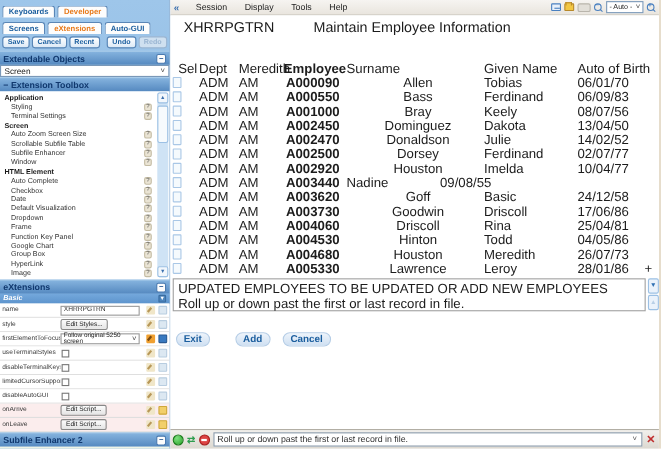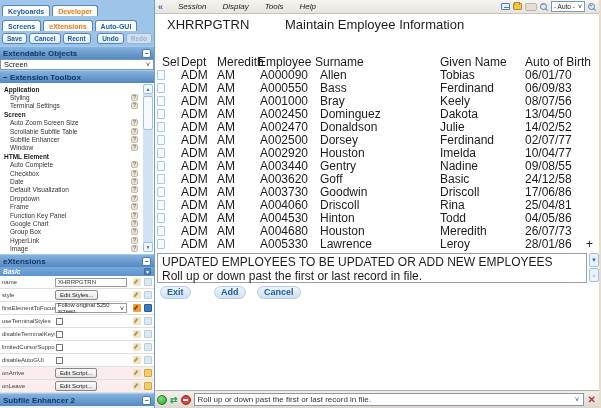--- a/index.html
+++ b/index.html
@@ -53,51 +53,51 @@
   .pencil.active::after { background:#7a4a10; }
   .psq { width:8px; height:8px; border-radius:1px; background:#dce8f2; border:1px solid #b8cde0; cursor:pointer; }
   .psq.active { background:#3a7ac0; border-color:#2a5a94; }
   .psq.warn { background:#f2cf6a; border-color:#cfa83a; }
   .panel-tail { flex:1; background:#edf3e6; }
 
   
   .main { flex:1; position:relative; background:#fff; border-right:2px solid #e6ddcc; }
   .menubar { height:14px; background:linear-gradient(#f6f4f1,#e9e5de); border-bottom:1px solid #c9c4ba; display:flex; align-items:center; padding:0 3px; gap:1px; }
   .collapse { color:#3a6fae; font-size:9px; font-weight:bold; margin-right:6px; cursor:pointer; }
-  .mitem { font-size:8px; color:#222; padding:0 8px; cursor:pointer;font-style:italic; }
+  .mitem { font-size:8px; color:#222; padding:0 8px; cursor:pointer; }
   .mb-right { margin-left:auto; display:flex; align-items:center; gap:3px; }
   .kbd-ico { width:9px; height:7px; background:#e8f0fa; border:1px solid #4a80c0; border-radius:1px; position:relative; cursor:pointer; }
   .kbd-ico::after { content:""; position:absolute; left:2px; bottom:1px; width:5px; height:1px; background:#4a80c0; }
   .folder-ico { width:9px; height:7px; background:#f2c744; border:1px solid #b8892a; border-radius:1px 1px 1px 1px; position:relative; cursor:pointer; }
   .folder-ico::before { content:""; position:absolute; left:0; top:-2px; width:4px; height:2px; background:#f2c744; border:1px solid #b8892a; border-bottom:none; }
   .gray-pill { width:12px; height:8px; background:#e2dfd8; border:1px solid #b9b5ac; border-radius:2px; }
   .mag { width:8px; height:8px; position:relative; cursor:pointer; }
   .mag::before { content:""; position:absolute; left:0; top:0; width:5px; height:5px; border:1.4px solid #4a80c0; border-radius:50%; }
   .mag::after { content:""; position:absolute; right:0px; bottom:0px; width:3px; height:1.4px; background:#4a80c0; transform:rotate(45deg); }
   .mag span { position:absolute; left:1.2px; top:-0.5px; font-size:6px; font-weight:bold; color:#4a80c0; }
   .mb-select { width:34px; height:11px; border:1px solid #7a98b8; background:#fff; display:flex; align-items:center; font-size:6.5px; color:#222; padding:0 2px; cursor:pointer; }
   .mb-select .sp { flex:1; }
 
   .screen { position:absolute; left:0; top:14px; width:444px; height:376px; background:#fff; color:#1c1c1c; }
   .prog-name { position:absolute; left:12px; top:3px; font-size:13px; }
   .scr-title { position:absolute; left:130px; top:3px; font-size:13px; }
   .grid { position:absolute; left:0; top:42px; width:444px; font-size:12px; }
   .trow, .hrow { display:flex; height:13px; line-height:13px; white-space:nowrap; }
-  .c0{width:26px;} .c1{width:36px;} .c2{width:41px;} .c3{width:57px;} .c4{width:125px;} .c5{width:85px;} .c6{width:74px;}
+  .c0{width:26px;} .c1{width:36px;} .c2{width:41px;} .c3{width:57px;font-weight:bold;} .c4{width:125px;} .c5{width:85px;} .c6{width:74px;}
   .hrow .c0 { padding-left:7px; }
   .trow .c3 { padding-left:2px; }
-  .trow .c4 { padding-left:5px; }
+  .trow .c4 { padding-left:5px;text-align:center; }
   .selbox { display:inline-block; width:8px; height:10px; margin:1px 0 0 2px; background:#f5fafd; border:1px solid #a9c7e6; border-radius:1px; cursor:pointer; }
   .more-ind { position:absolute; left:431px; top:224px; font-size:12px; line-height:13px; }
   .msgbox { position:absolute; left:2px; top:239px; width:430px; height:30px; border:1px solid #a0a0a0; font-size:12px; line-height:14px; padding:1px 4px; color:#1c1c1c; background:#fff; }
   .msg-spin { position:absolute; left:434px; top:239px; width:10px; height:30px; display:flex; flex-direction:column; gap:1px; }
   .spin-btn { width:10px; height:14px; background:#eaf2fb; border:1px solid #9cc0e4; border-radius:2px; font-size:6px; line-height:13px; text-align:center; cursor:pointer; }
   .spin-btn.dn { color:#2f6fb2; }
   .spin-btn.up { color:#b8cfe6; }
-  .fkey { position:absolute; top:272px; height:13px; background:linear-gradient(#eef4fb,#cfe0f2); border:1px solid #b5cde6; border-radius:7px; font-size:9px; font-weight:bold; color:#1b5e9e; line-height:11px; padding:0 6px; cursor:pointer; }
+  .fkey { position:absolute; top:288px; height:13px; background:linear-gradient(#eef4fb,#cfe0f2); border:1px solid #b5cde6; border-radius:7px; font-size:9px; font-weight:bold; color:#1b5e9e; line-height:11px; padding:0 6px; cursor:pointer; }
   .fkey.exit { left:5px; } .fkey.add { left:59px; } .fkey.cancel { left:102px; }
 
   .statusbar { position:absolute; left:0; bottom:0; width:444px; height:18px; background:linear-gradient(#f2f0ec,#dcd8d0); border-top:1px solid #b2aea4; display:flex; align-items:center; padding:0 2px; gap:3px; }
   .st-green { width:10px; height:10px; border-radius:50%; background:radial-gradient(circle at 35% 30%, #7fe07f, #2aa52a); border:1px solid #1a7a1a; }
   .st-keys { font-size:9px; font-weight:bold; color:#2f9e4f; line-height:10px; }
   .st-stop { width:10px; height:10px; border-radius:50%; background:#dd4444; border:1px solid #a82020; position:relative; }
   .st-stop::after { content:""; position:absolute; left:1.5px; top:3.5px; width:5px; height:1.6px; background:#fff; }
   .st-field { flex:1; height:13px; border:1px solid #8898a8; background:#fff; display:flex; align-items:center; font-size:8px; color:#333; padding-left:3px; }
   .st-field .sp { flex:1; }
   .st-chev { width:11px; height:11px; text-align:center; font-size:7px; color:#444; line-height:11px; cursor:pointer; }
@@ -491,21 +491,20 @@
               <span class="c4">Houston</span>
               <span class="c5">Imelda</span>
               <span class="c6">10/04/77</span>
             </div>
 
             <div class="trow">
               <span class="c0"><span class="selbox"></span></span>
               <span class="c1">ADM</span>
               <span class="c2">AM</span>
               <span class="c3">A003440</span>
-              <span class="c4">Gentry</span>
               <span class="c5">Nadine</span>
               <span class="c6">09/08/55</span>
             </div>
 
             <div class="trow">
               <span class="c0"><span class="selbox"></span></span>
               <span class="c1">ADM</span>
               <span class="c2">AM</span>
               <span class="c3">A003620</span>
               <span class="c4">Goff</span>

